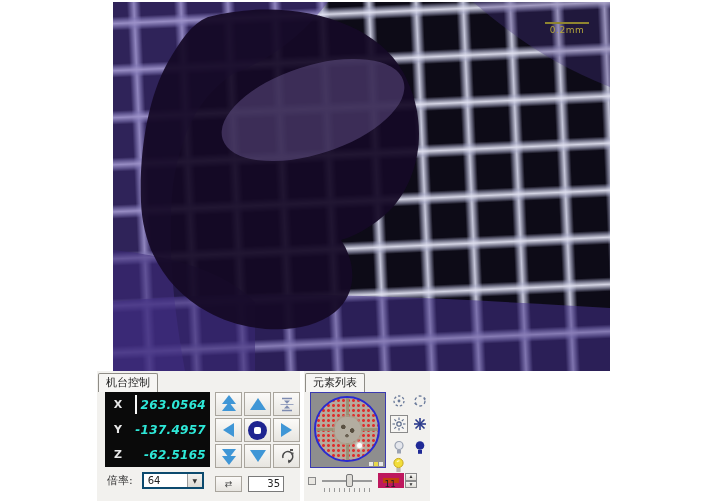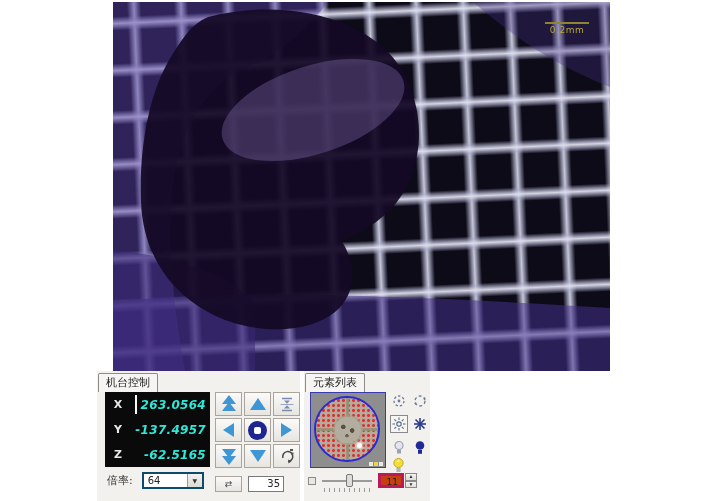--- a/index.html
+++ b/index.html
@@ -87,21 +87,21 @@
   .licon{width:18px;height:18px;display:flex;align-items:center;justify-content:center;cursor:pointer;background:none;border:none;padding:0;}
   .licon.sel{border:1px solid #8a8a8a;background:#f6f5f2;box-sizing:border-box;}
   .bulbrow{position:absolute;left:88px;top:86px;}
   .sliderrow{position:absolute;left:4px;top:102px;display:flex;align-items:center;}
   .endsq{width:8px;height:8px;background:#e9e7e2;border:1px solid #8a8a8a;box-sizing:border-box;}
   .slider{position:relative;width:50px;height:14px;margin-left:6px;cursor:pointer;}
   .slider .track{position:absolute;left:0;right:0;top:6px;height:2px;background:#9a9a9a;}
   .slider .handle{position:absolute;left:24px;top:0;width:7px;height:13px;background:#dedcd7;border:1px solid #777;border-radius:2px;box-sizing:border-box;}
   .slider .ticks{position:absolute;left:2px;right:2px;top:14px;height:4px;
       background:repeating-linear-gradient(90deg,#999 0 1px, rgba(0,0,0,0) 1px 5px);}
-  .lvlbox{margin-left:6px;width:26px;height:15px;box-sizing:border-box;border:3px solid #be185d;background:#c2410c;
+  .lvlbox{margin-left:6px;width:26px;height:15px;box-sizing:border-box;border:5px solid #be185d;background:#c2410c;
           font-size:9px;color:#222;text-align:right;padding:1px 3px 0 0;}
   .spin{display:flex;flex-direction:column;width:12px;height:15px;margin-left:1px;}
   .spin button{flex:1;font-size:5px;line-height:5px;padding:0;background:linear-gradient(#f5f4f1,#dfddd7);
                border:1px solid #8a8a8a;color:#333;cursor:pointer;}
   
   .p-elems{left:432px;width:176px;background:#fff;}
   .elembox{position:absolute;left:0;top:17px;width:175px;height:112px;box-sizing:border-box;border:1px solid #9a9a9a;background:#fff;}
   .elemcount{position:absolute;right:24px;top:4px;font-size:10px;color:#222;}
   .elemspin{position:absolute;right:4px;top:2px;}
   svg{display:block;}

